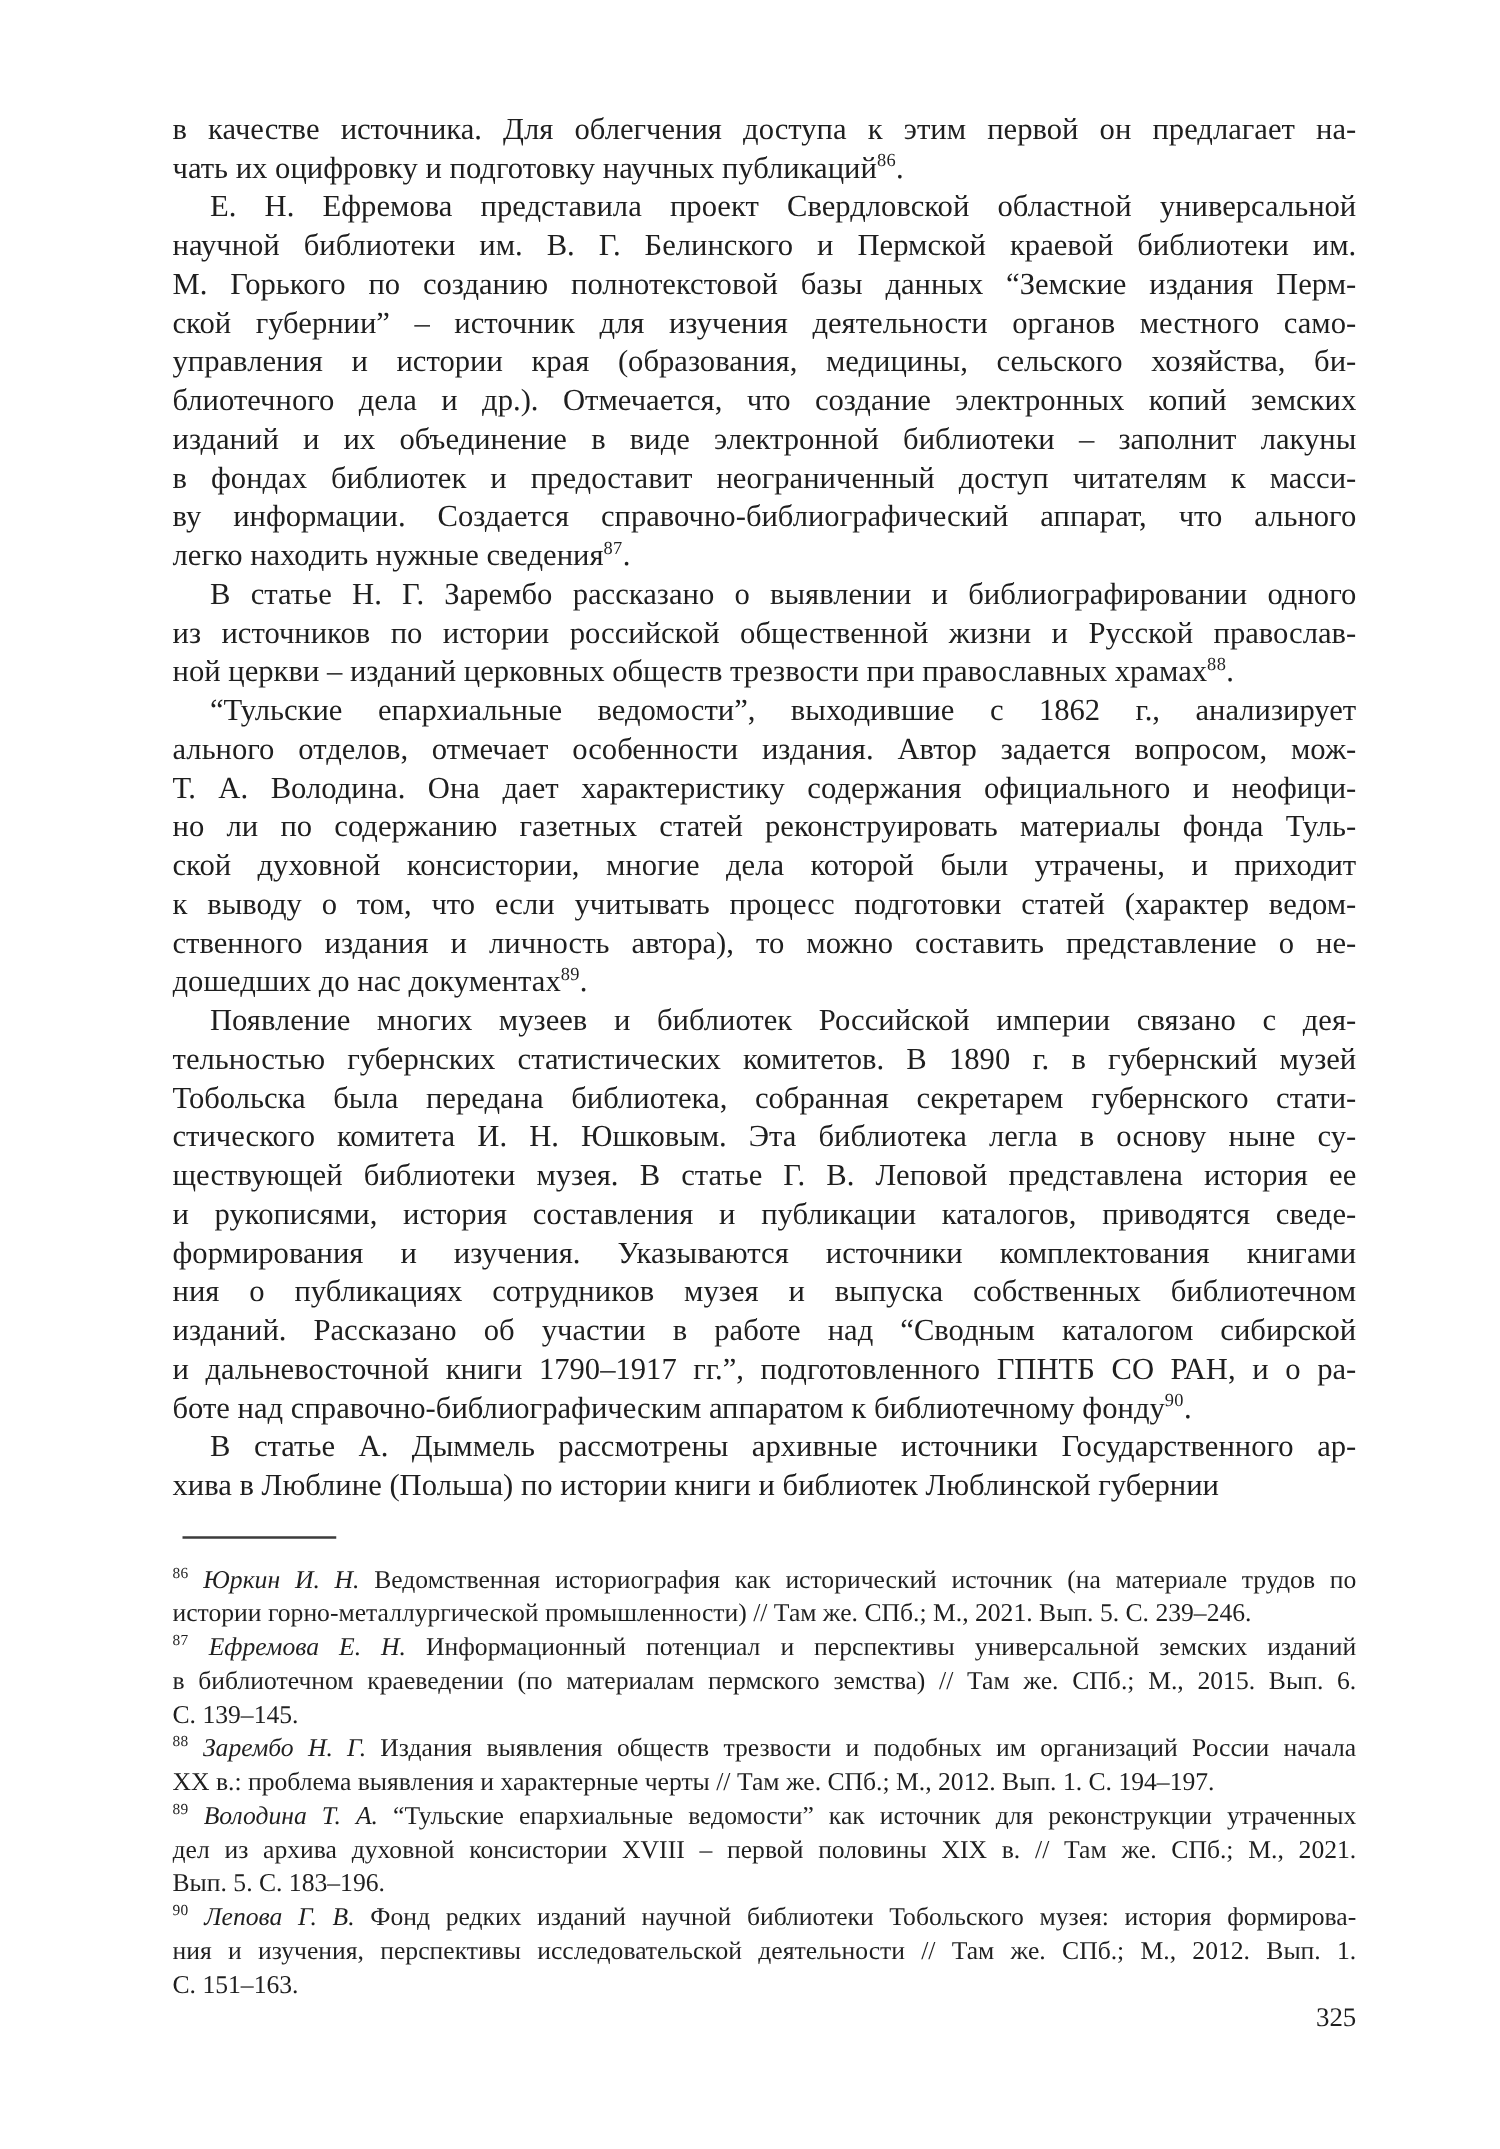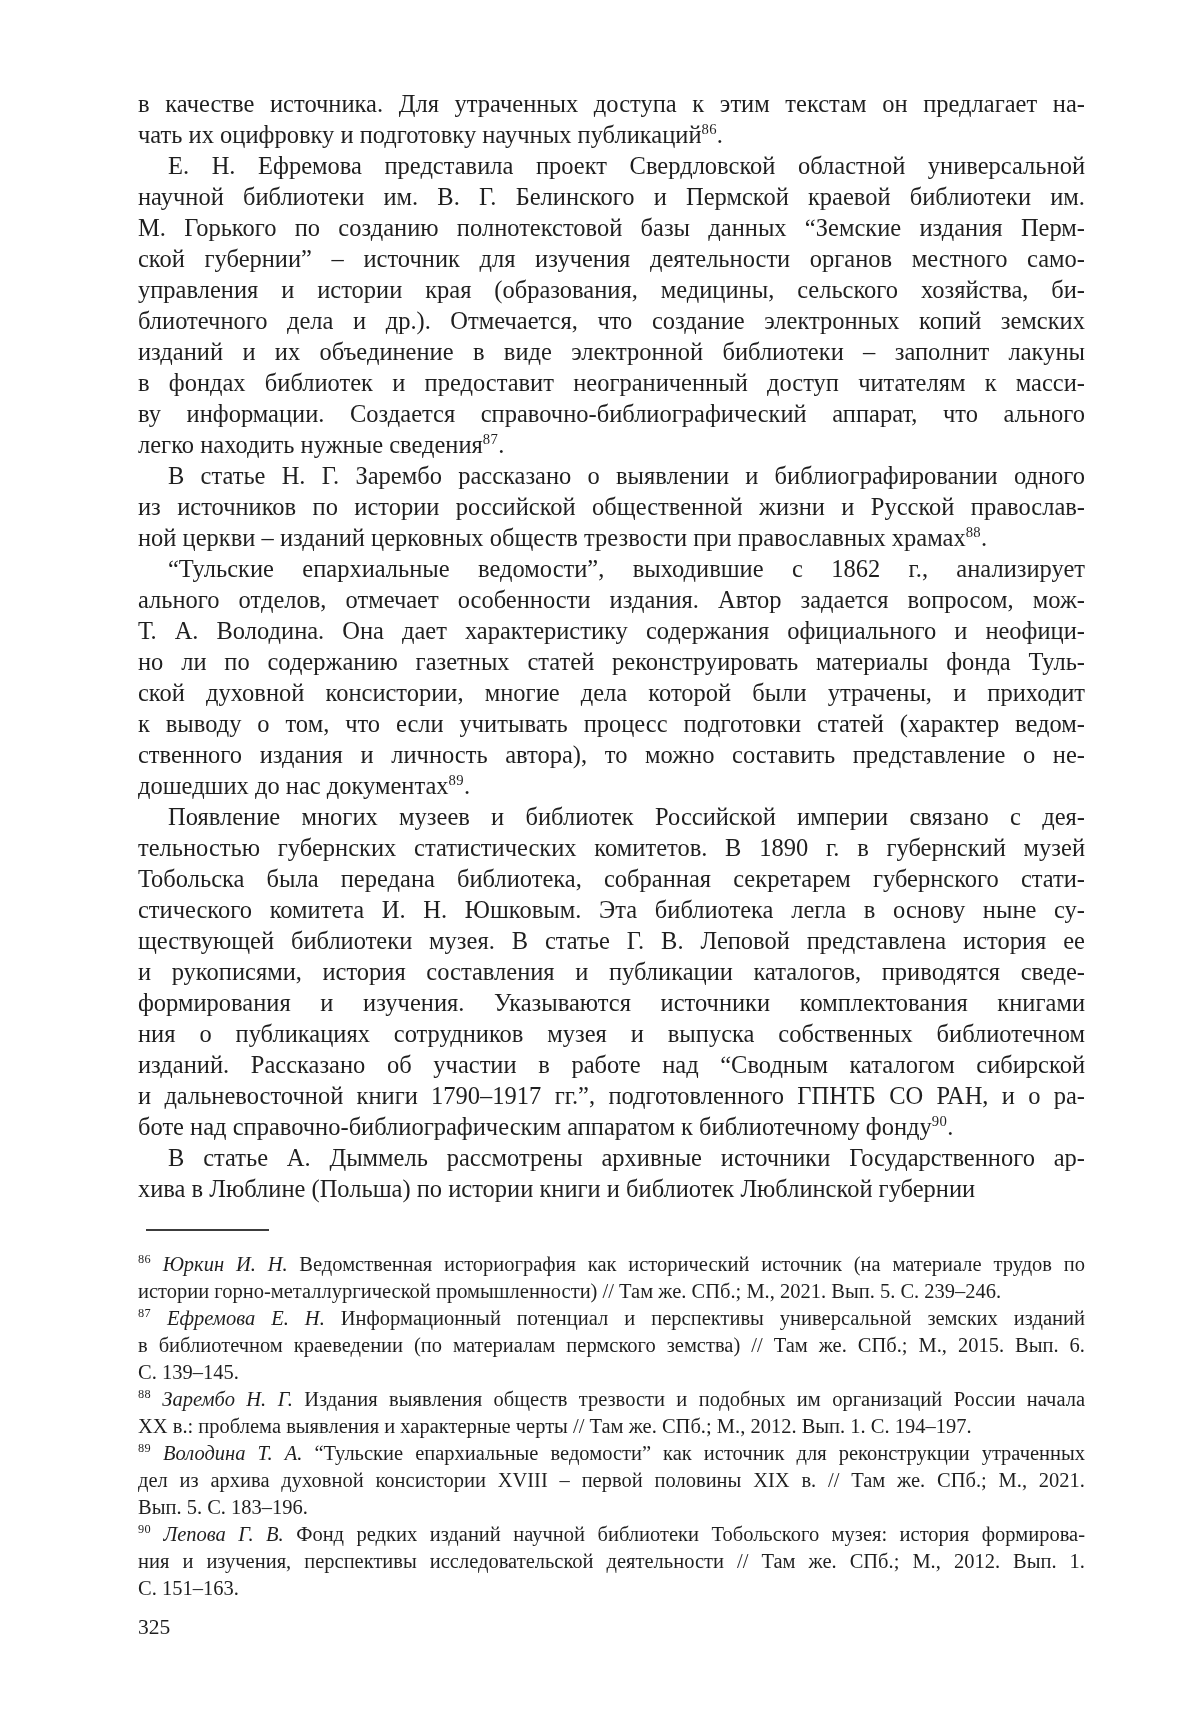--- a/index.html
+++ b/index.html
@@ -51,31 +51,31 @@
     margin: 25px 0 20px 8px;
   }
   .footnotes {
     font-size: 20.5px;
     line-height: 27px;
   }
   .it {
     font-style: italic;
   }
   .page-number {
-    margin-top: 13px;
     font-size: 21.5px;
+    text-align: right;
   }
 </style>
 </head>
 <body>
 
 <div class="page-inner">
   <div class="main-text">
       <div>
-        <div class="line"><span>в качестве источника. Для утраченных доступа к этим текстам он предлагает на-</span></div>
+        <div class="line"><span>в качестве источника. Для облегчения доступа к этим первой он предлагает на-</span></div>
         <div class="line last"><span>чать их оцифровку и подготовку научных публикаций</span><sup>86</sup><span>.</span></div>
       </div>
       <div>
         <div class="line indent"><span>Е. Н. Ефремова представила проект Свердловской областной универсальной</span></div>
         <div class="line"><span>научной библиотеки им. В. Г. Белинского и Пермской краевой библиотеки им.</span></div>
         <div class="line"><span>М. Горького по созданию полнотекстовой базы данных “Земские издания Перм-</span></div>
         <div class="line"><span>ской губернии” – источник для изучения деятельности органов местного само-</span></div>
         <div class="line"><span>управления и истории края (образования, медицины, сельского хозяйства, би-</span></div>
         <div class="line"><span>блиотечного дела и др.). Отмечается, что создание электронных копий земских</span></div>
         <div class="line"><span>изданий и их объединение в виде электронной библиотеки – заполнит лакуны</span></div>

